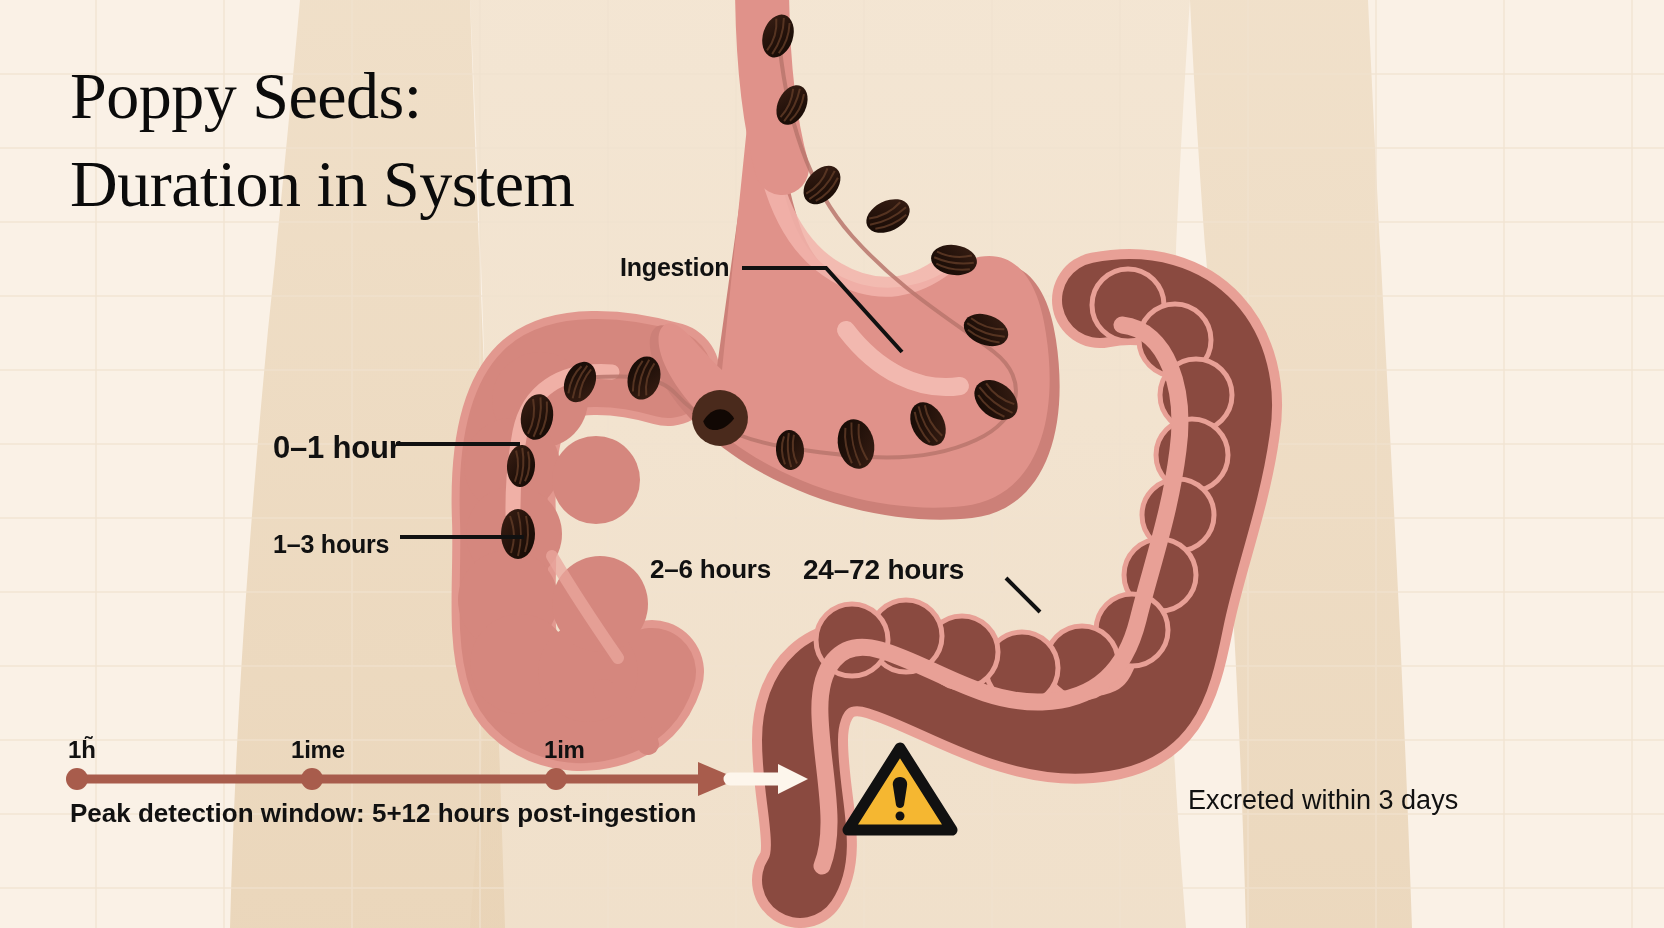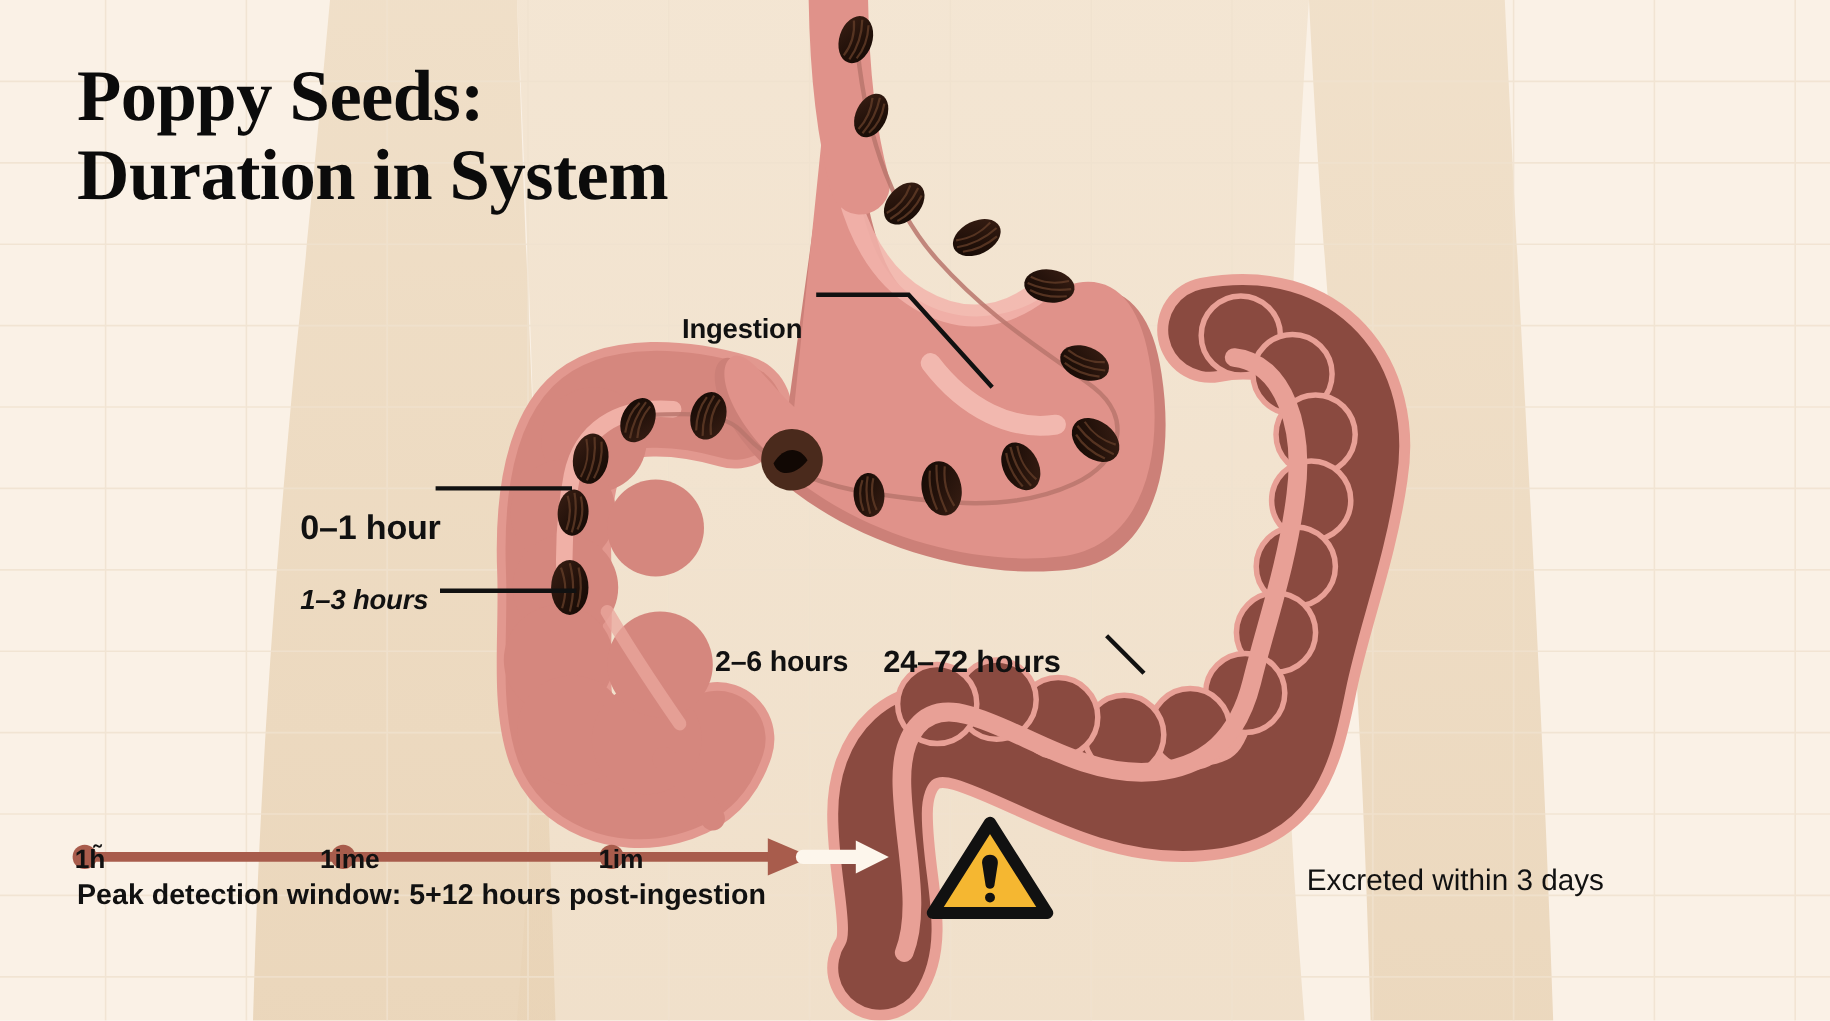--- a/index.html
+++ b/index.html
@@ -22,37 +22,36 @@
     width: 1664px;
     height: 928px;
   }
   .label {
     position: absolute;
     color: #111111;
     font-family: "Liberation Sans", sans-serif;
     font-weight: bold;
     white-space: nowrap;
     letter-spacing: -0.2px;
-    margin-top: 32px;
   }
   #title {
     position: absolute;
     left: 70px;
     top: 52px;
     font-family: "Liberation Serif", serif;
-    font-weight: bold;
+    font-weight: normal;
     font-size: 66px;
-    line-height: 72px;
+    line-height: 88px;
     color: #0b0b0b;
     letter-spacing: -0.5px;
     white-space: pre-line;
   }
   .lab-ingestion { left: 620px; top: 253px; font-size: 25px; }
   .lab-p1 { left: 273px; top: 430px; font-size: 31px; }
-  .lab-p2 { left: 273px; top: 500px; font-size: 25px; font-style: italic; }
+  .lab-p2 { left: 273px; top: 530px; font-size: 25px; }
   .lab-p3 { left: 650px; top: 554px; font-size: 26px; }
   .lab-p4 { left: 803px; top: 554px; font-size: 28px; }
   .tick-label { font-size: 24px; }
   .tl-0 { left: 68px; top: 736px; }
   .tl-1 { left: 291px; top: 736px; }
   .tl-2 { left: 544px; top: 736px; }
   #timeline-caption {
     position: absolute;
     left: 70px;
     top: 798px;

